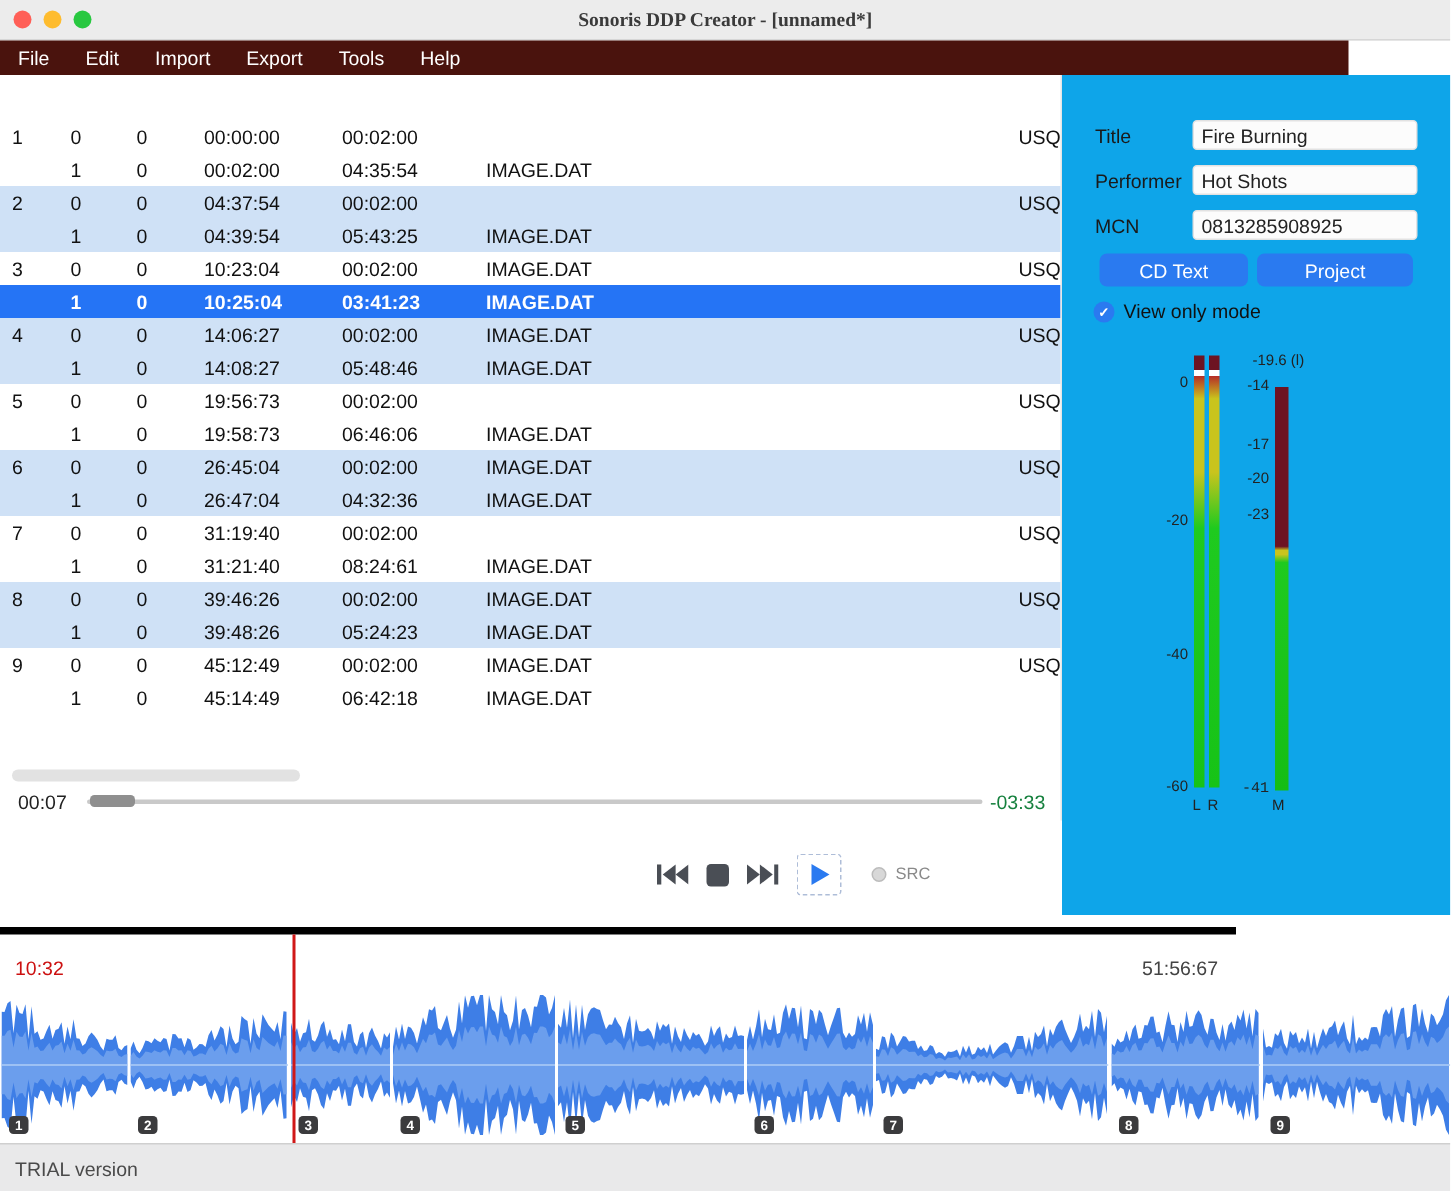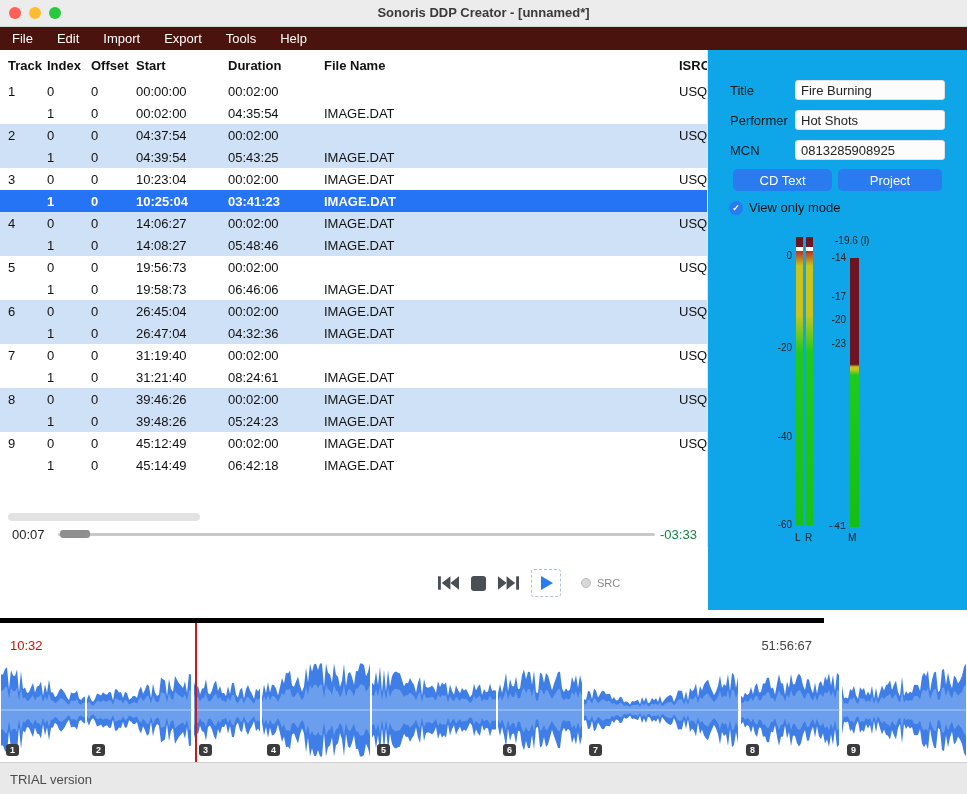--- a/index.html
+++ b/index.html
@@ -6,24 +6,24 @@
   body{width:967px;height:794px;overflow:hidden;font-family:"Liberation Sans",sans-serif;-webkit-font-smoothing:antialiased;}
   .window{position:relative;width:967px;height:794px;background:#fff;overflow:hidden;}
 
   
   .titlebar{position:absolute;left:0;top:0;width:967px;height:26px;background:#ececec;border-bottom:1px solid #d6d6d6;}
   .lights{position:absolute;left:9px;top:7px;display:flex;gap:8px;}
   .light{width:12px;height:12px;border-radius:50%;display:inline-block;}
   .light.red{background:#ff5f57;}
   .light.yellow{background:#febc2e;}
   .light.green{background:#28c840;}
-  .wtitle{position:absolute;left:0;right:0;top:0;height:26px;line-height:26px;text-align:center;font-size:13px;font-weight:bold;color:#3a3a3a;}
-
-  
-  .menubar{position:absolute;left:0;top:27px;width:967px;height:23px;background:var(--menu-bar-maroon,#4a130d);display:flex;align-items:center;}
+  .wtitle{position:absolute;left:0;right:0;top:0;height:26px;line-height:26px;text-align:center;font-size:13px;font-weight:bold;color:#3a3a3a;font-family:Liberation Serif, serif;}
+
+  
+  .menubar{position:absolute;left:0;top:27px;width:899px;height:23px;background:var(--menu-bar-maroon,#4a130d);display:flex;align-items:center;}
   .mitem{color:#fff;font-size:13px;padding:0 12px;cursor:default;}
   .mitem:first-child{padding-left:12px;}
 
   
   .main{position:absolute;left:0;top:50px;width:967px;height:568px;background:#fff;}
 
   
   .thead,.trow{display:grid;grid-template-columns:39px 44px 45px 92px 96px 355px 1fr;padding-left:8px;width:699px;}
   .thead{position:absolute;left:0;top:0;height:30px;align-items:center;font-size:13px;font-weight:bold;color:#111;}
   .tbody{position:absolute;left:0;top:30px;width:707px;}
@@ -119,29 +119,20 @@
     <span class="mitem">File</span>
     <span class="mitem">Edit</span>
     <span class="mitem">Import</span>
     <span class="mitem">Export</span>
     <span class="mitem">Tools</span>
     <span class="mitem">Help</span>
   </div>
 
   <div class="main">
 
-    <div class="thead">
-      <div class="tcell">Track</div>
-      <div class="tcell">Index</div>
-      <div class="tcell">Offset</div>
-      <div class="tcell">Start</div>
-      <div class="tcell">Duration</div>
-      <div class="tcell">File Name</div>
-      <div class="tcell">ISRC</div>
-    </div>
 
     <div class="tbody">
         <div class="trow">
           <div class="tcell">1</div>
           <div class="tcell">0</div>
           <div class="tcell">0</div>
           <div class="tcell">00:00:00</div>
           <div class="tcell">00:02:00</div>
           <div class="tcell"></div>
           <div class="tcell">USQ</div>

